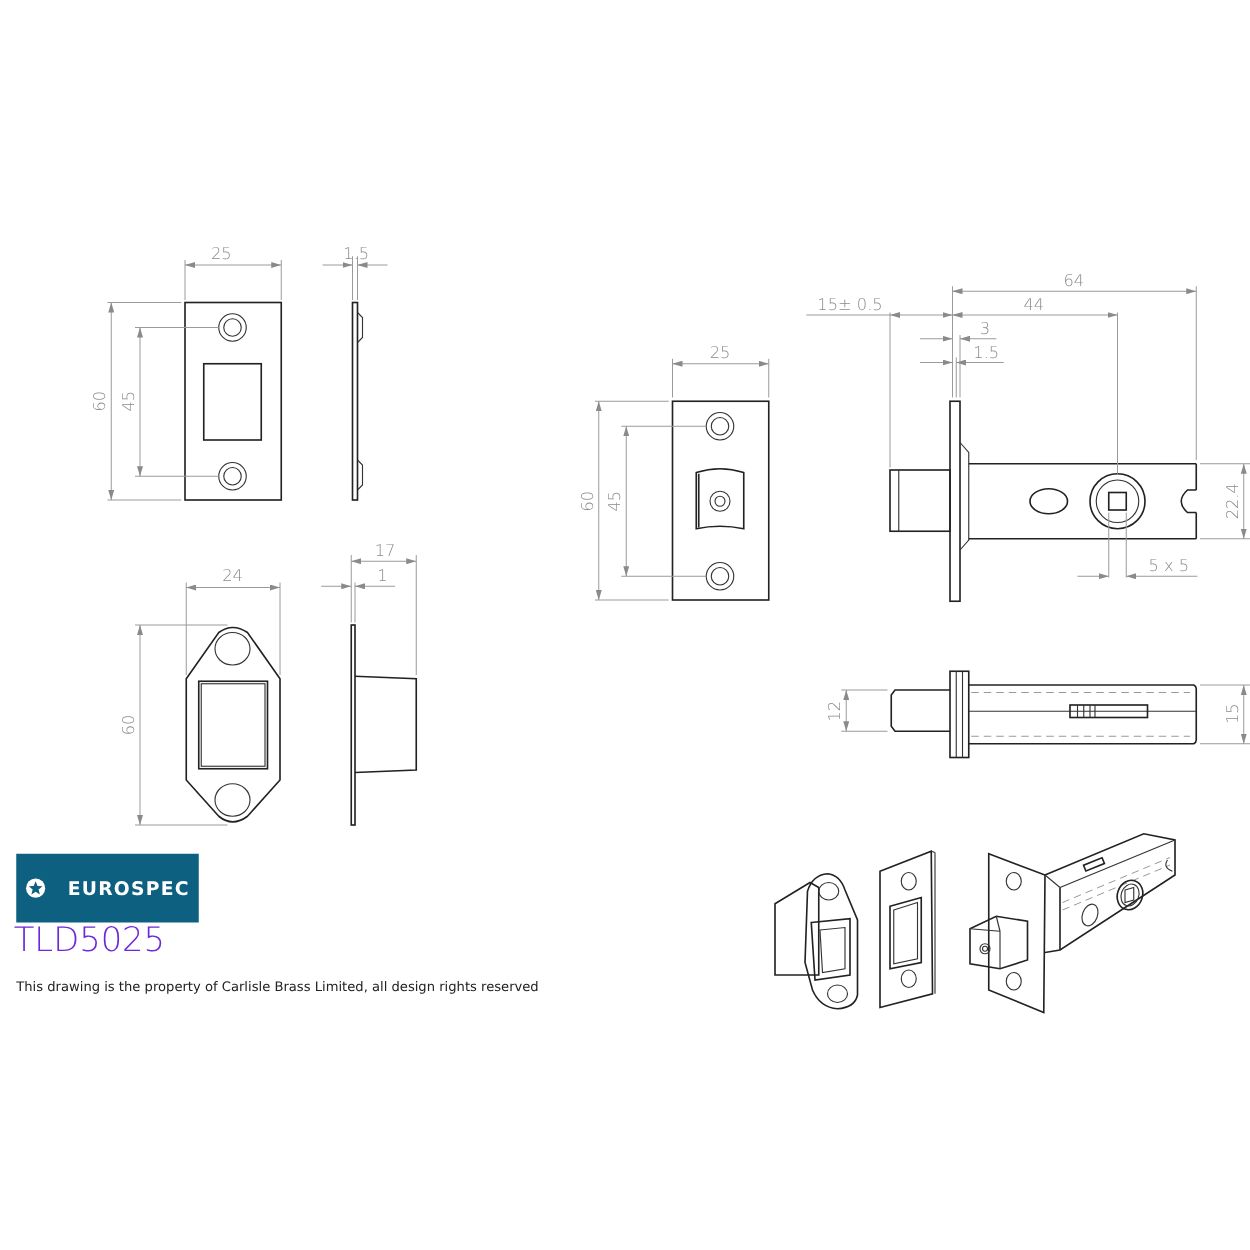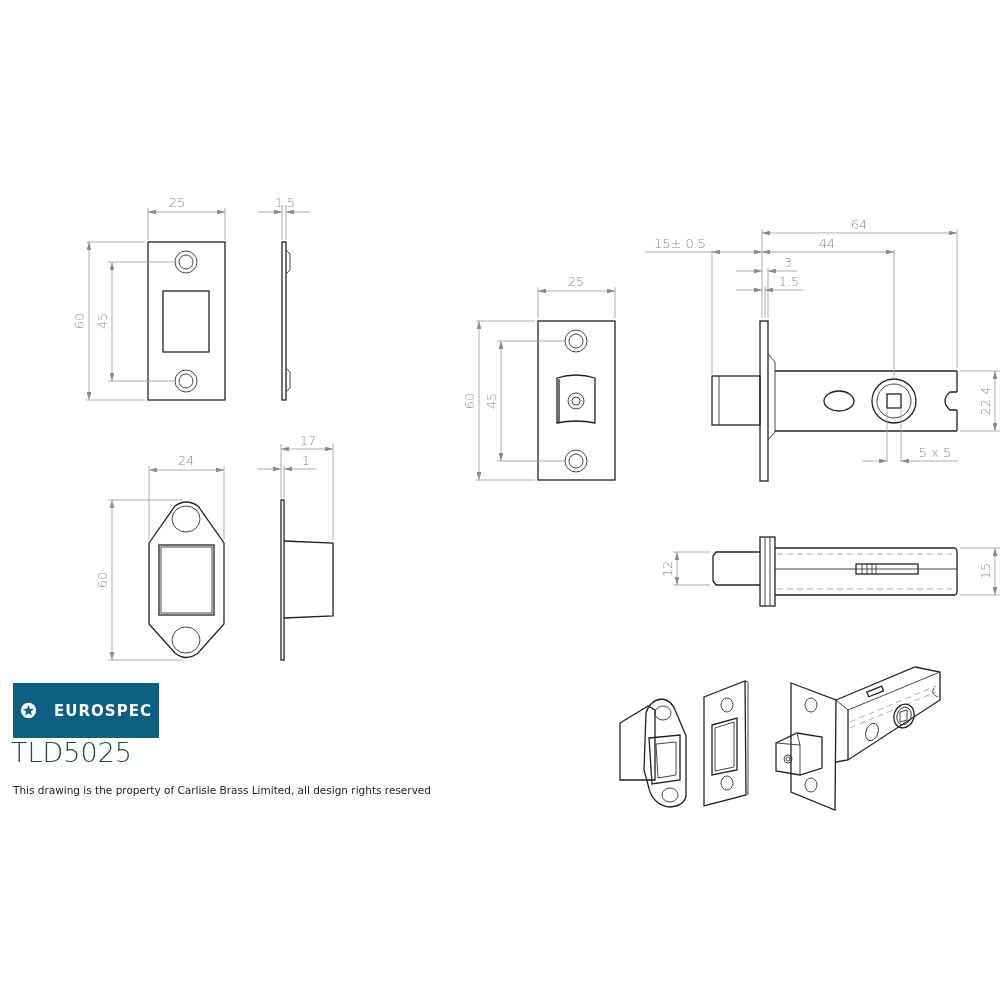--- a/index.html
+++ b/index.html
@@ -7,21 +7,21 @@
     #drawing { position: absolute; left: 0; top: 0; width: 1000px; height: 1000px; }
     .dim-text { font-family: "DejaVu Sans", sans-serif; font-size: 13px; fill: #8a8a8a; font-weight: 300; }
     .dim { stroke: #9a9a9a; stroke-width: 0.8; fill: none; }
     .part { stroke: #222; stroke-width: 1.3; fill: none; }
     .part-thin { stroke: #333; stroke-width: 0.9; fill: none; }
     .hidden { stroke: #999; stroke-width: 0.8; fill: none; stroke-dasharray: 6 4; }
     .arrow { fill: #8a8a8a; }
     #logo { position: absolute; left: 13px; top: 683px; width: 146px; height: 55px; background: #0e6080; display: flex; align-items: center; justify-content: center; gap: 17px; }
     #logo-text { color: #ffffff; font-family: "DejaVu Sans", sans-serif; font-weight: bold; font-size: 15px; letter-spacing: 1px; }
     #logo-icon { width: 17px; height: 17px; }
-    #model-code { position: absolute; left: 11px; top: 738px; font-family: "DejaVu Sans", sans-serif; font-size: 27px; font-weight: 300; color: #14532d; letter-spacing: 0px; line-height: 30px; }
+    #model-code { position: absolute; left: 11px; top: 738px; font-family: "DejaVu Sans", sans-serif; font-size: 27px; font-weight: 300; color: #6d28d9; letter-spacing: 0px; line-height: 30px; }
     #copyright { position: absolute; left: 13px; top: 784px; font-family: "DejaVu Sans", sans-serif; font-size: 10.5px; color: #222; white-space: nowrap; }
   </style>
 </head>
 <body>
 
 <svg id="drawing" viewBox="0 0 1000 1000" xmlns="http://www.w3.org/2000/svg">
   <defs>
     <marker id="ar" viewBox="0 0 10 6" refX="10" refY="3" markerWidth="10" markerHeight="6" orient="auto-start-reverse">
       <path d="M0,0 L10,3 L0,6 z" class="arrow"></path>
     </marker>

